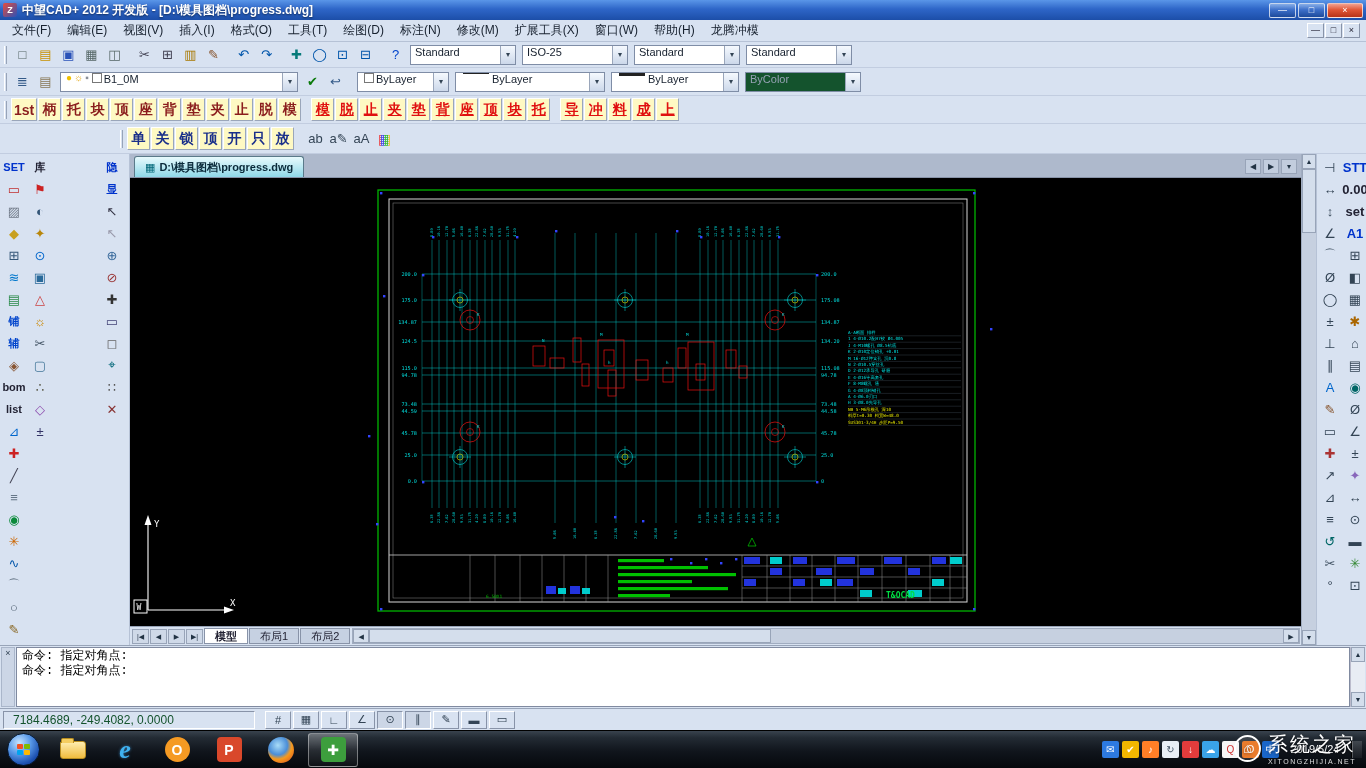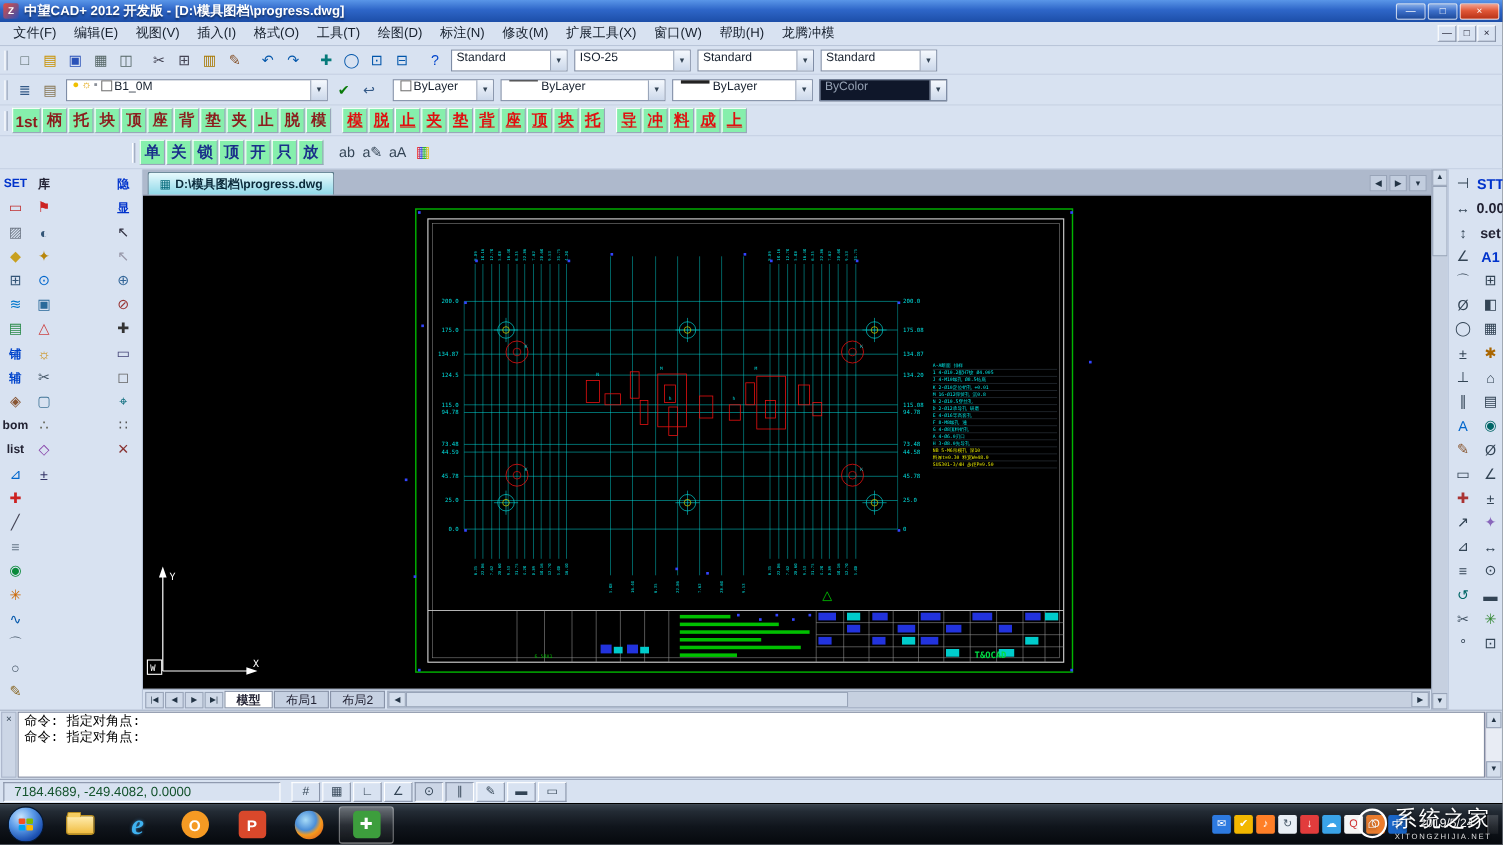--- a/index.html
+++ b/index.html
@@ -15,28 +15,28 @@
 .menu-item{padding:2px 8px;font-size:12px}
 .mdictrl{margin-left:auto;display:flex;padding-right:2px}
 .mdibtn{width:17px;height:15px;margin-left:1px;background:#d8e2f1;border:1px solid;border-color:#fff #8893a8 #8893a8 #fff;font-size:9px;line-height:13px;text-align:center;color:#223}
 .toolbar{background:#d8e2f1;display:flex;align-items:center;border-bottom:1px solid #c2cde0;padding:0 2px}
 .tb1{height:26px}.tb2{height:28px}.tb3{height:28px}.tb4{height:30px}
 .trow{display:flex;align-items:center}
 .handle{width:3px;height:18px;border-left:1px solid #fff;border-right:1px solid #98a4b8;margin:0 4px 0 2px}
 .tbtn{width:23px;height:22px;display:flex;align-items:center;justify-content:center;font-size:13px;border:1px solid transparent;border-radius:2px}
 .tsep{width:7px}
 .combo{height:20px;background:#fff;border:1px solid #7f8da6;display:flex;align-items:flex-start;font-size:11px;margin:0 3px;padding-left:4px}
-.combo.disabled{background:#0f172a;color:#96a2b4}
+.combo.disabled{background:#14532d;color:#96a2b4}
 .combo-val{flex:1;white-space:nowrap;overflow:hidden}
 .combo-arrow{width:15px;align-self:stretch;background:linear-gradient(#f5f9fe,#ccd8ea);border-left:1px solid #9aa6ba;display:flex;align-items:center;justify-content:center;font-size:8px;color:#345;margin-left:3px}
 .chip{margin:0 1px;font-size:10px;line-height:1}
 .chipbox{width:10px;height:10px;border:1px solid #777;margin:0 2px;flex:none;background:#fff}
 .ltline{width:26px;height:1px;background:#222;margin:0 3px;flex:none}
 .lwline{width:26px;height:3px;background:#222;margin:0 3px;flex:none}
-.cnbtn{min-width:23px;height:23px;padding:0 2px;margin-right:1px;display:flex;align-items:center;justify-content:center;font-size:14px;font-weight:bold;color:#8b1d1d;background:#86efac;border:1px solid;border-color:#fff #9aa6ba #9aa6ba #fff}
+.cnbtn{min-width:23px;height:23px;padding:0 2px;margin-right:1px;display:flex;align-items:center;justify-content:center;font-size:14px;font-weight:bold;color:#8b1d1d;background:#fef9c3;border:1px solid;border-color:#fff #9aa6ba #9aa6ba #fff}
 .cnbtn.red{color:#e01010;text-decoration:underline}
 .cnbtn.blue{color:#1a2f8a}
 .gap6{width:9px}
 .indent120{margin-left:118px}
 .tbicon-rainbow{background:linear-gradient(90deg,#e33 0 25%,#3a3ae8 0 50%,#2ab82a 0 75%,#e8c020 0);-webkit-background-clip:text;background-clip:text;color:transparent !important;font-size:14px}
 .main{height:491px;display:flex}
 .leftbox{width:130px;background:#d8e2f1;border-right:1px solid #b6c2d6;position:relative}
 .rightbox{width:50px;background:#d8e2f1;border-left:1px solid #b6c2d6;position:relative}
 .toolcol{position:absolute;top:2px;display:flex;flex-direction:column}
 .toolcell{width:24px;height:22px;display:flex;align-items:center;justify-content:center;font-size:13px}

